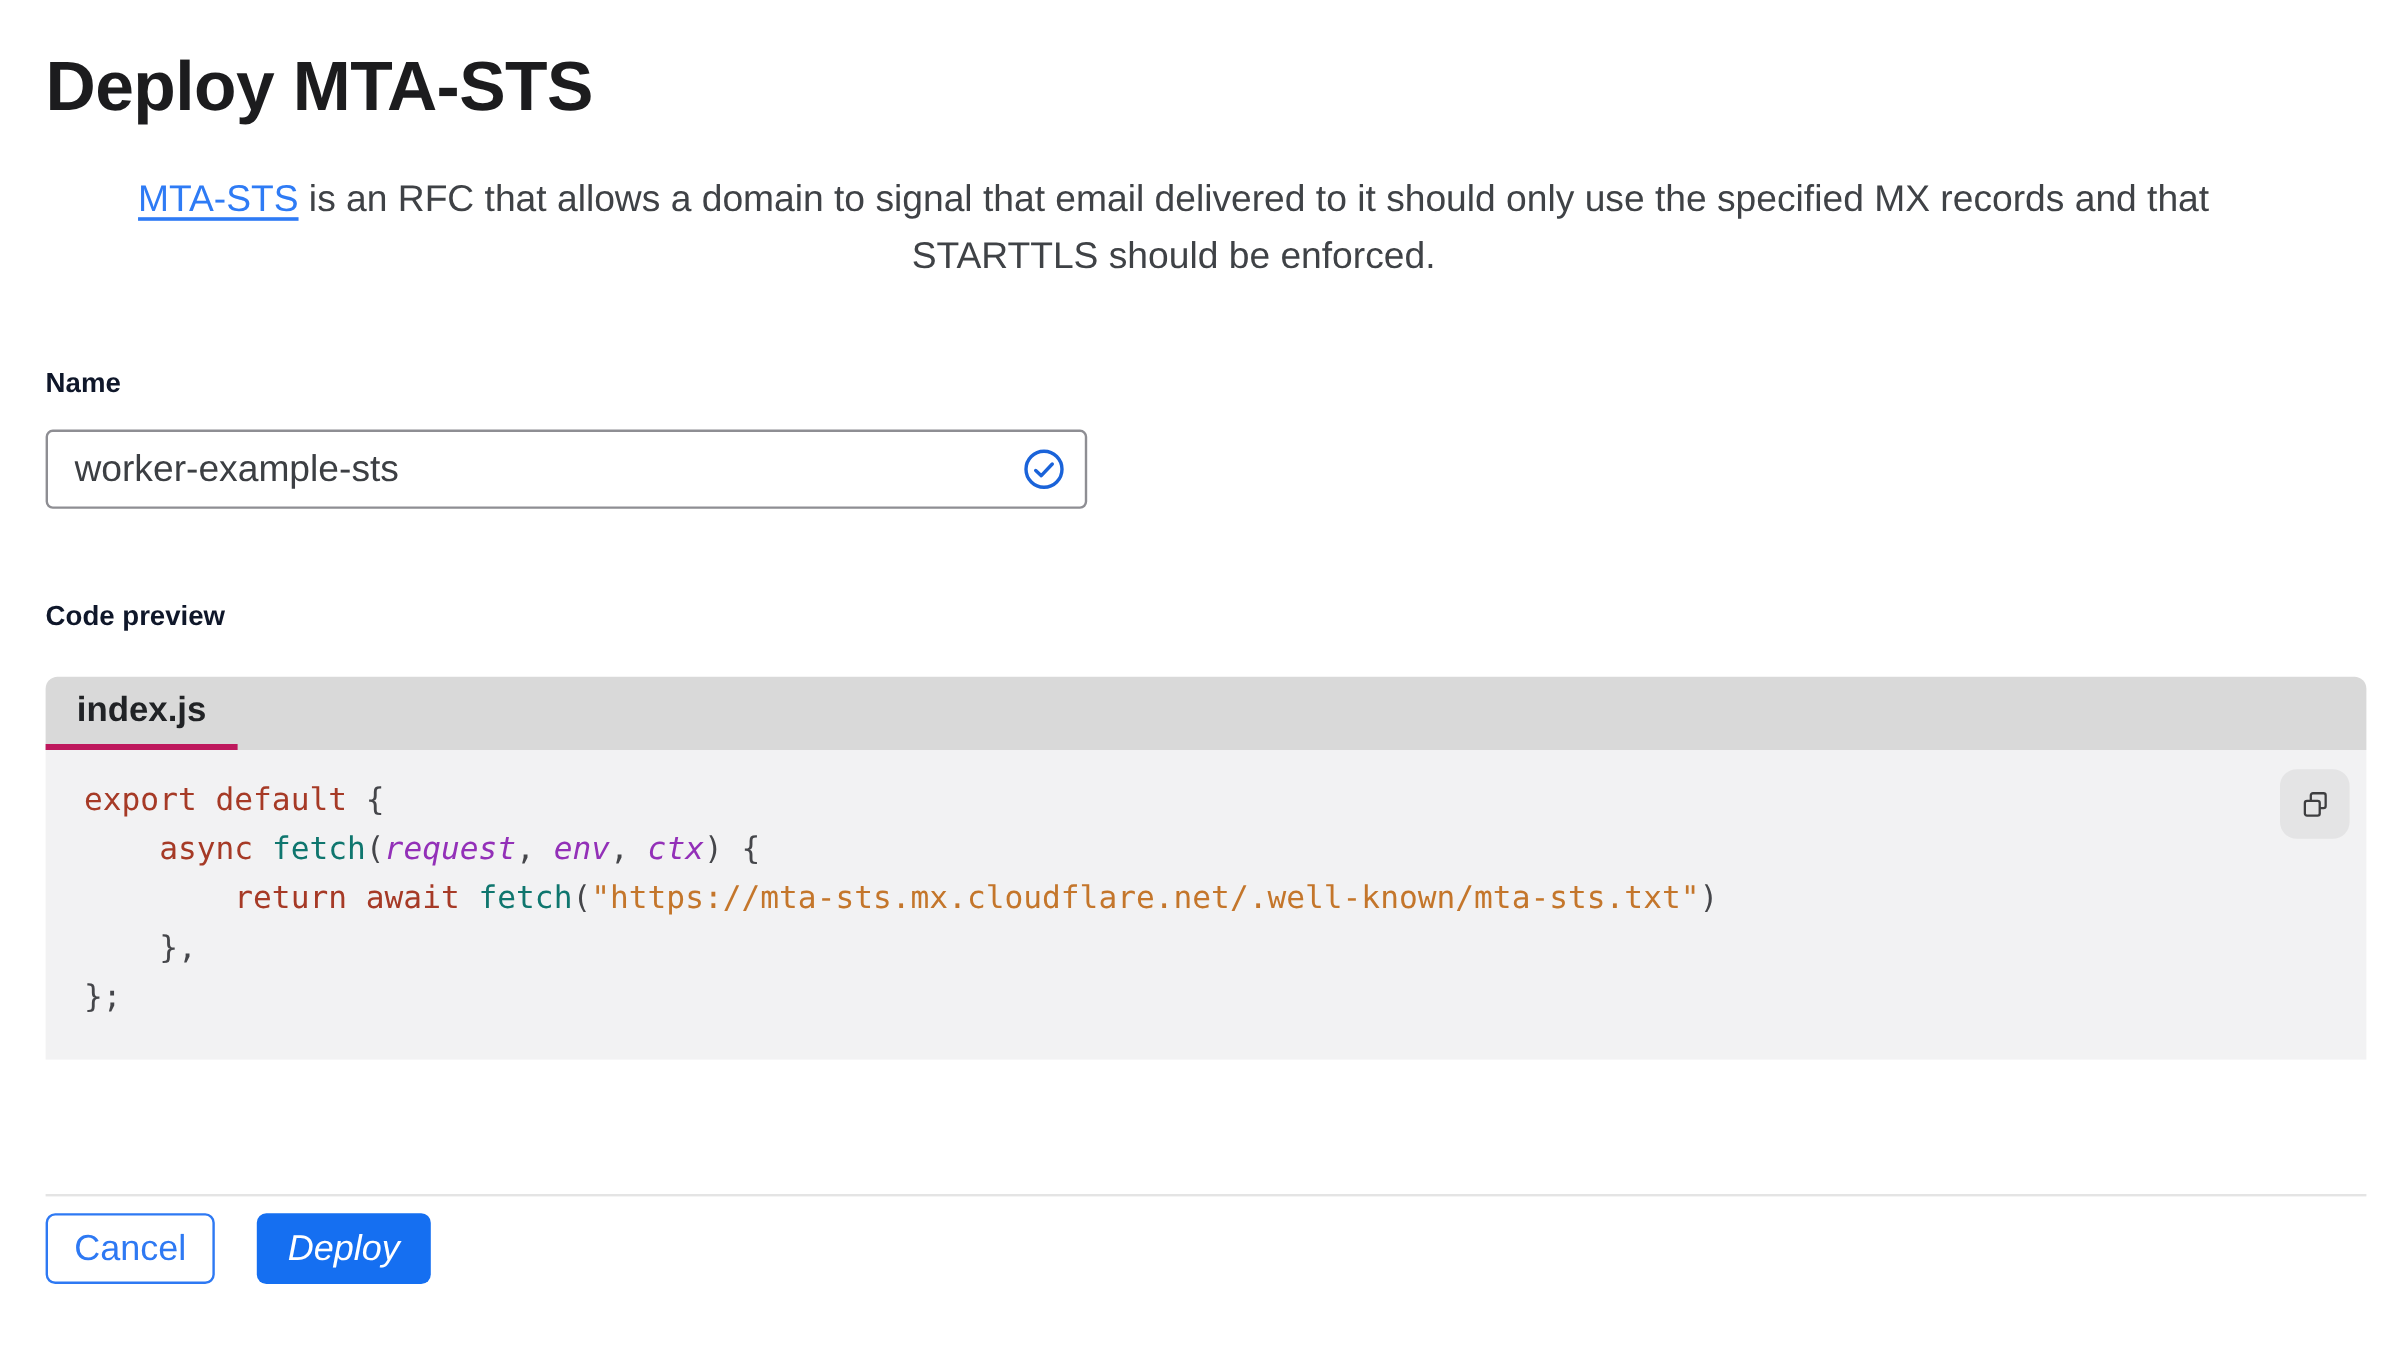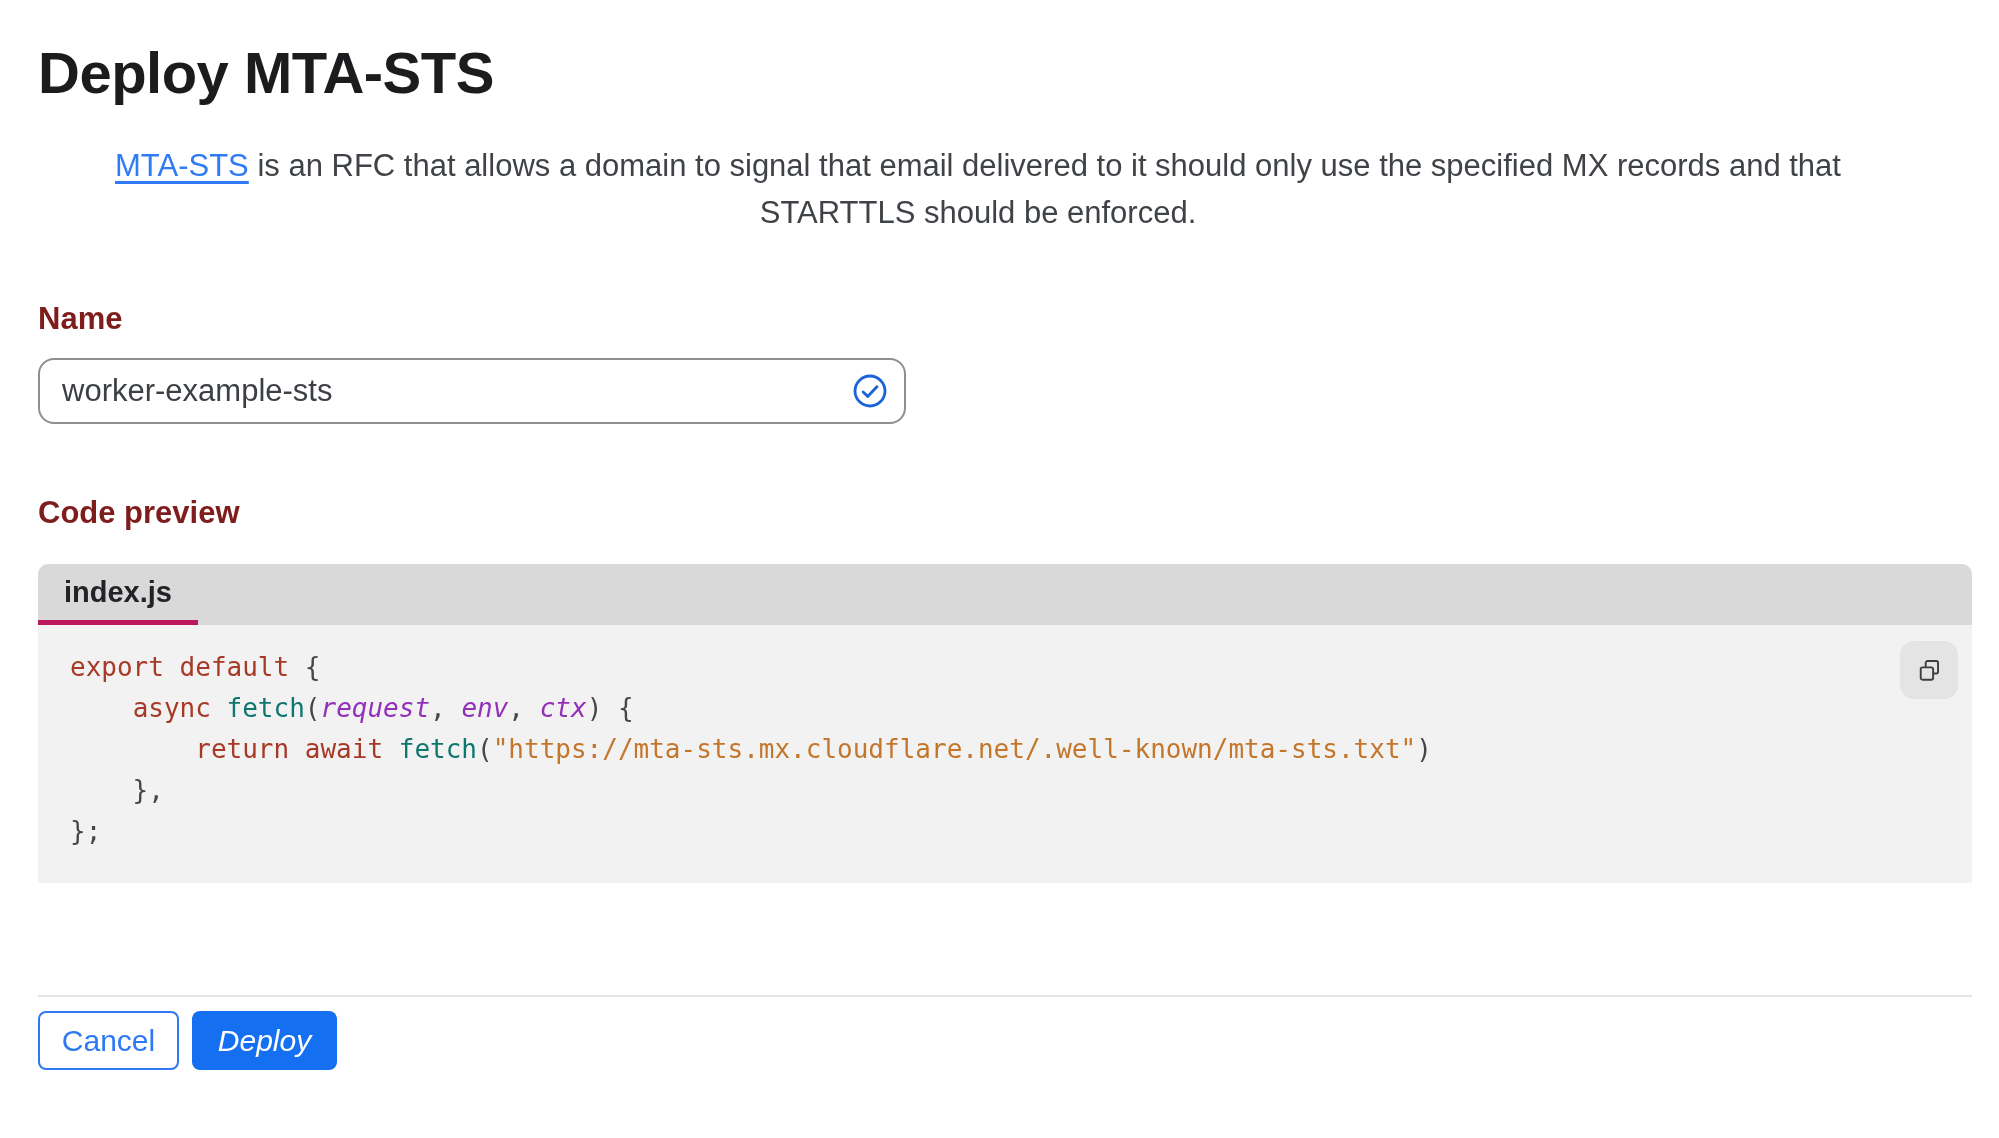--- a/index.html
+++ b/index.html
@@ -30,36 +30,36 @@
   }
   a.link {
     color: #2e7bf5;
     text-decoration: underline;
     text-underline-offset: 5px;
     cursor: pointer;
   }
 
   .field-label {
     display: block;
-    font-size: 31px;
+    font-size: 23px;
     font-weight: 700;
-    color: #7f1d1d;
+    color: #0f172a;
     line-height: 38px;
   }
   .name-section { margin-top: 64px; }
   .input-wrap {
     position: relative;
     margin-top: 20px;
     width: 868px;
   }
   input.text-input {
     width: 868px;
     height: 66px;
     border: 2px solid #8e8e93;
-    border-radius: 16px;
+    border-radius: 6px;
     padding: 0 70px 0 22px;
     font-family: "Liberation Sans", sans-serif;
     font-size: 31px;
     color: #3c3f43;
     background: #ffffff;
     outline: none;
   }
   .valid-icon {
     position: absolute;
     right: 18px; top: 50%;
@@ -126,21 +126,21 @@
   .footer {
     margin-top: 14px;
     display: flex;
     align-items: center;
     justify-content: space-between;
   }
   .footer-note {
     font-size: 27px;
     color: #53565c;
   }
-  .footer-actions { display: flex; gap: 13px; }
+  .footer-actions { display: flex; gap: 35px; }
   .btn {
     height: 59px;
     border-radius: 8px;
     font-family: "Liberation Sans", sans-serif;
     font-size: 30px;
     cursor: pointer;
     display: flex; align-items: center; justify-content: center;
   }
   .btn-secondary {
     width: 141px;

